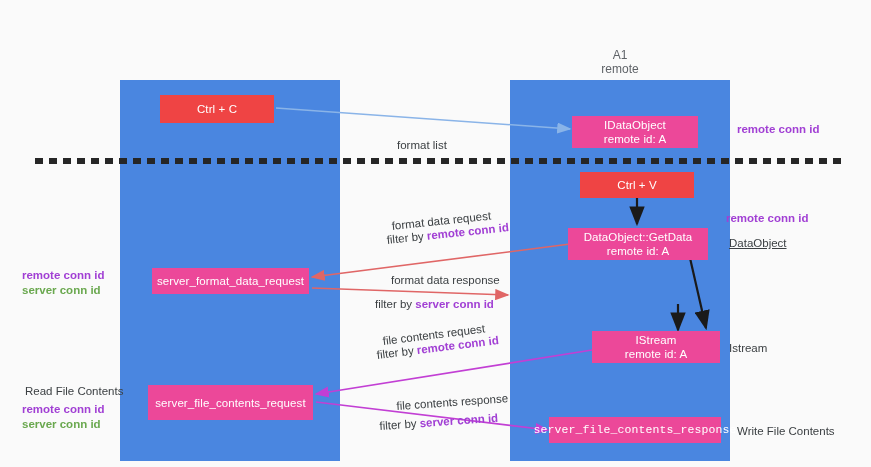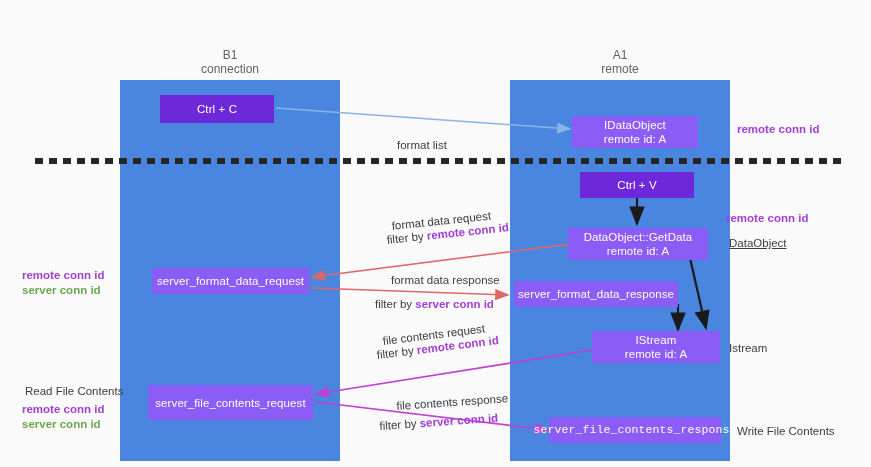--- a/index.html
+++ b/index.html
@@ -52,22 +52,22 @@
     display: flex;
     flex-direction: column;
     align-items: center;
     justify-content: center;
     color: #ffffff;
     font-size: 11.5px;
     line-height: 14px;
     text-align: center;
     letter-spacing: .1px;
   }
-  .box.green { background: #6d28d9; }
-  .box.orange { background: #8b5cf6; }
+  .box.green { background: #ef4444; }
+  .box.orange { background: #ec4899; }
   
   .edge-label {
     position: absolute;
     font-size: 11.5px;
     line-height: 15px;
     color: #3c4043;
     white-space: nowrap;
   }
   .edge-label .purple { color: #a13fd4; font-weight: bold; }
   .edge-label .plain  { color: #3c4043; }
@@ -99,22 +99,20 @@
     overflow: visible;
     pointer-events: none;
   }
 </style>
 </head>
 <body>
 
 <div class="stage">
 
 
-  <div class="col-head" style="left:120px; top:48px; width:220px;">B1
-connection</div>
   <div class="col-head" style="left:510px; top:48px; width:220px;">A1
 remote</div>
 
   <div class="lane" style="left:120px; top:80px; width:220px; height:381px;"></div>
   <div class="lane" style="left:510px; top:80px; width:220px; height:381px;"></div>
 
   <svg class="arrows">
     <defs>
       <marker id="ah-blue" markerWidth="9" markerHeight="7" refX="8" refY="3.5" orient="auto">
         <polygon points="0 0, 9 3.5, 0 7" fill="#8ab4e8"></polygon>
@@ -162,23 +160,20 @@
 
   <div class="box orange" style="left:568px; top:228px; width:140px; height:32px;">
     <span>DataObject::GetData</span>
     <span>remote id: A</span>
   </div>
 
   <div class="box orange" style="left:152px; top:268px; width:157px; height:26px;">
     <span>server_format_data_request</span>
   </div>
 
-  <div class="box orange" style="left:514px; top:281px; width:164px; height:26px;">
-    <span>server_format_data_response</span>
-  </div>
 
   <div class="box orange" style="left:592px; top:331px; width:128px; height:32px;">
     <span>IStream</span>
     <span>remote id: A</span>
   </div>
 
   <div class="box orange" style="left:148px; top:385px; width:165px; height:35px;">
     <span>server_file_contents_request</span>
   </div>
 

